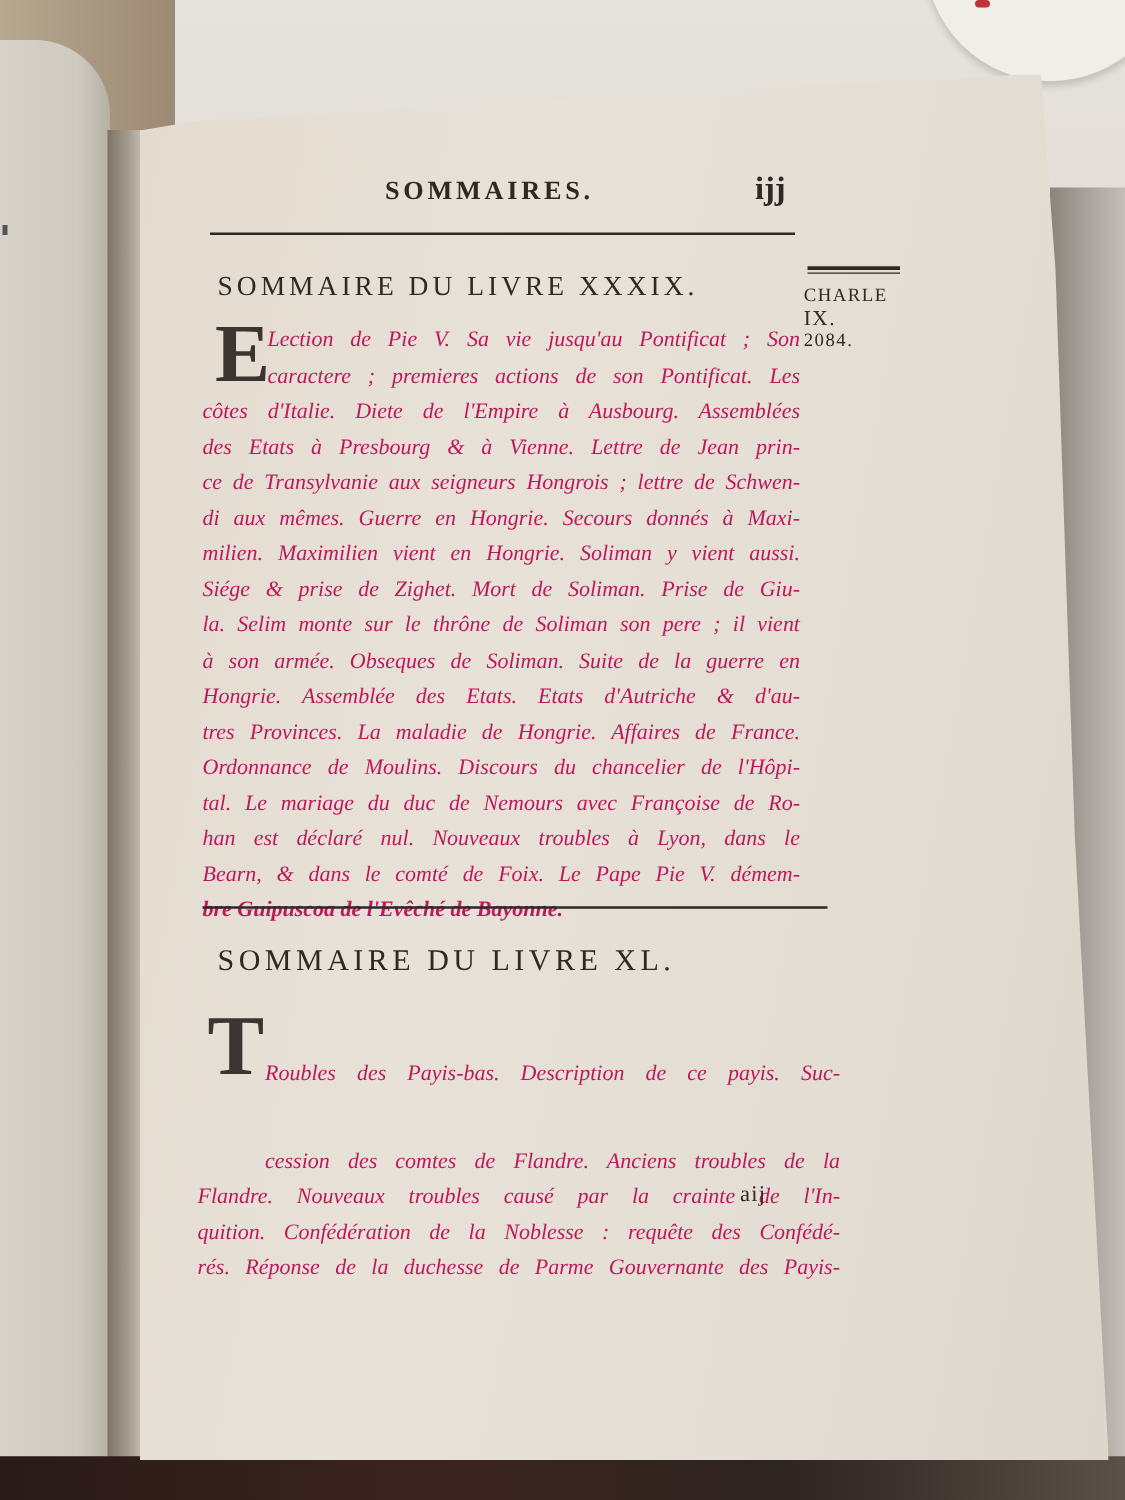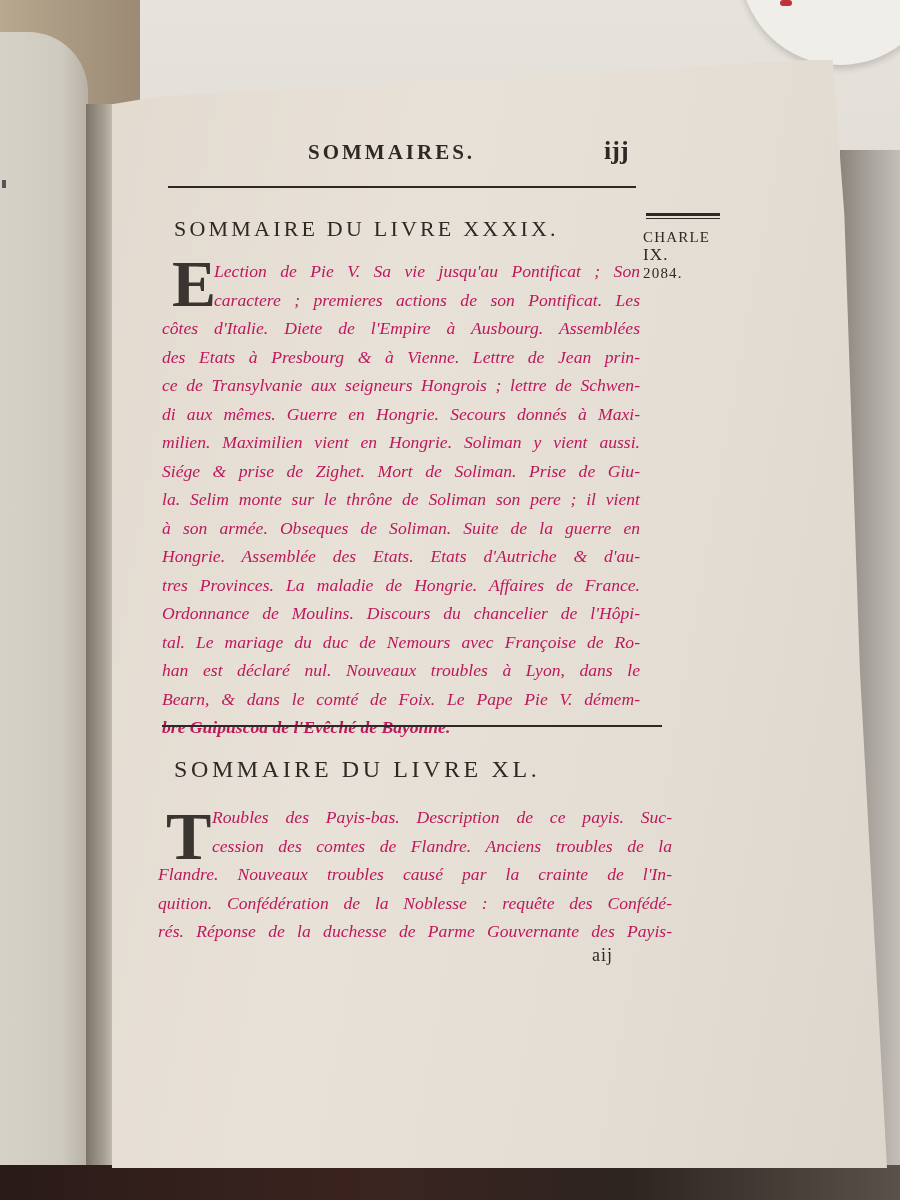--- a/index.html
+++ b/index.html
@@ -72,21 +72,21 @@
     .para .line.last { text-align-last: left; font-weight: bold; }
     .p1 { left: 162px; top: 257px; width: 478px; }
     .p2 { left: 158px; top: 803px; width: 514px; }
     .dropcap {
       position: absolute; font-style: normal; font-weight: bold; color: #3a3530;
       font-family: "Liberation Serif", serif;
     }
     .dc1 { left: 172px; top: 254px; font-size: 66px; line-height: 60px; }
     .dc2 { left: 166px; top: 806px; font-size: 68px; line-height: 60px; }
     .indent1 { padding-left: 52px; }
-    .indent2 { padding-left: 54px; }
+    .indent2 { padding-left: 54px; margin-top: 41px; }
     .signature { left: 592px; top: 945px; font-size: 18px; letter-spacing: 1px; }
   </style>
 </head>
 <body>
 
 <div class="table-top"></div>
 <div class="bowl"></div>
 <div class="bowl-red"></div>
 <div class="left-cover-shadow"></div>
 <div class="left-page">

